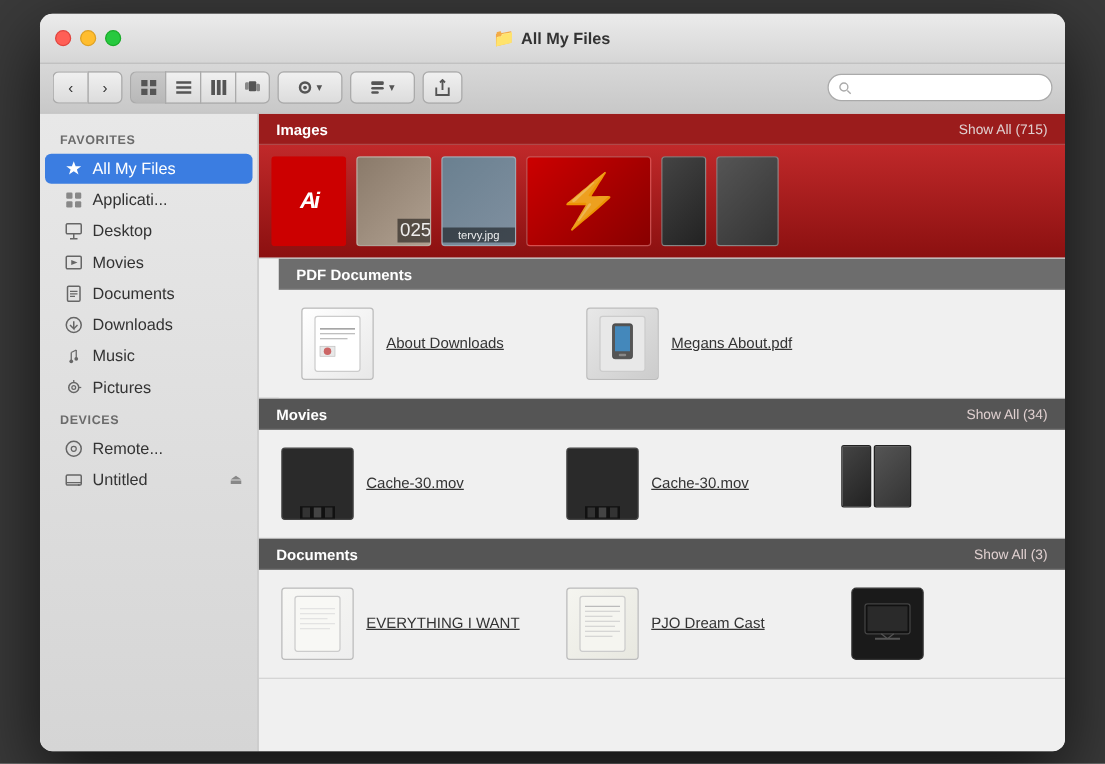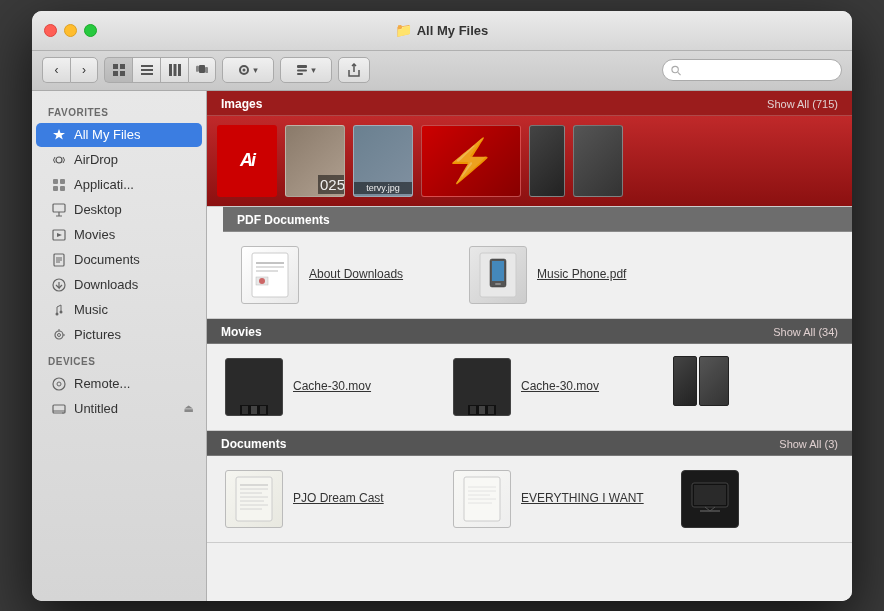--- a/index.html
+++ b/index.html
@@ -506,30 +506,20 @@
 
       <div class="sidebar-item active">
         <div class="si-icon">
           <svg width="14" height="14" viewBox="0 0 14 14">
               <path d="M7 1l1.5 4H13l-3.5 2.5 1.3 4L7 9l-3.8 2.5 1.3-4L1 5h4.5z" fill="white"></path>
             </svg>
         </div>
         <span>All My Files</span>
       </div>
 
-      <div class="sidebar-item">
-        <div class="si-icon">
-          <svg width="14" height="14" viewBox="0 0 14 14">
-              <circle cx="7" cy="7" r="3" fill="none" stroke="#555" stroke-width="1.2"></circle>
-              <path d="M3 10 Q0 7 3 4" fill="none" stroke="#555" stroke-width="1"></path>
-              <path d="M11 10 Q14 7 11 4" fill="none" stroke="#555" stroke-width="1"></path>
-            </svg>
-        </div>
-        <span>AirDrop</span>
-      </div>
 
       <div class="sidebar-item">
         <div class="si-icon">
           <svg width="14" height="14" viewBox="0 0 14 14">
               <rect x="1" y="1" width="5" height="5" rx="1" fill="#888"></rect>
               <rect x="8" y="1" width="5" height="5" rx="1" fill="#888"></rect>
               <rect x="1" y="8" width="5" height="5" rx="1" fill="#888"></rect>
               <rect x="8" y="8" width="5" height="5" rx="1" fill="#888"></rect>
             </svg>
         </div>
@@ -687,21 +677,21 @@
 
           <div class="file-item">
             <div class="file-thumb pdf-thumb-megans">
               <svg width="40" height="48" viewBox="0 0 40 48">
                 <rect x="2" y="2" width="36" height="44" rx="2" fill="#e8e8e8" stroke="#ccc" stroke-width="1"></rect>
                 <rect x="12" y="8" width="16" height="28" rx="2" fill="#555" stroke="#333" stroke-width="0.5"></rect>
                 <rect x="14" y="10" width="12" height="20" fill="#4488bb"></rect>
                 <rect x="17" y="32" width="6" height="2" rx="1" fill="#888"></rect>
               </svg>
             </div>
-            <span class="file-name">Music Phone.pdf</span>
+            <span class="file-name">Megans About.pdf</span>
           </div>
 
         </div>
       </div>
 
       <div class="movies-section">
         <div class="section-header movies-header">
           <span>Movies</span>
           <span class="show-all">Show All (34)</span>
         </div>
@@ -737,51 +727,51 @@
           </div>
         </div>
       </div>
 
       <div class="documents-section">
         <div class="section-header documents-header">
           <span>Documents</span>
           <span class="show-all">Show All (3)</span>
         </div>
         <div class="documents-items">
+
+          <div class="file-item">
+            <div class="file-thumb doc-thumb-everything">
+              <svg width="40" height="48" viewBox="0 0 40 48">
+                <rect x="2" y="2" width="36" height="44" rx="2" fill="#f8f8f5" stroke="#ccc" stroke-width="1"></rect>
+                <line x1="6" y1="12" x2="34" y2="12" stroke="#ddd" stroke-width="0.8"></line>
+                <line x1="6" y1="16" x2="34" y2="16" stroke="#ddd" stroke-width="0.8"></line>
+                <line x1="6" y1="20" x2="28" y2="20" stroke="#ddd" stroke-width="0.8"></line>
+                <line x1="6" y1="24" x2="34" y2="24" stroke="#ddd" stroke-width="0.8"></line>
+                <line x1="6" y1="28" x2="30" y2="28" stroke="#ddd" stroke-width="0.8"></line>
+              </svg>
+            </div>
+            <span class="file-name">EVERYTHING I WANT</span>
+          </div>
 
           <div class="file-item">
             <div class="file-thumb doc-thumb-pjo">
               <svg width="40" height="48" viewBox="0 0 40 48">
                 <rect x="2" y="2" width="36" height="44" rx="2" fill="#f5f5f0" stroke="#ccc" stroke-width="1"></rect>
                 <line x1="6" y1="10" x2="34" y2="10" stroke="#bbb" stroke-width="1"></line>
                 <line x1="6" y1="14" x2="34" y2="14" stroke="#ccc" stroke-width="0.8"></line>
                 <line x1="6" y1="18" x2="28" y2="18" stroke="#ccc" stroke-width="0.8"></line>
                 <line x1="6" y1="22" x2="34" y2="22" stroke="#ccc" stroke-width="0.8"></line>
                 <line x1="6" y1="26" x2="30" y2="26" stroke="#ccc" stroke-width="0.8"></line>
                 <line x1="6" y1="30" x2="34" y2="30" stroke="#ccc" stroke-width="0.8"></line>
                 <line x1="6" y1="34" x2="28" y2="34" stroke="#ccc" stroke-width="0.8"></line>
               </svg>
             </div>
             <span class="file-name">PJO Dream Cast</span>
           </div>
 
-          <div class="file-item">
-            <div class="file-thumb doc-thumb-everything">
-              <svg width="40" height="48" viewBox="0 0 40 48">
-                <rect x="2" y="2" width="36" height="44" rx="2" fill="#f8f8f5" stroke="#ccc" stroke-width="1"></rect>
-                <line x1="6" y1="12" x2="34" y2="12" stroke="#ddd" stroke-width="0.8"></line>
-                <line x1="6" y1="16" x2="34" y2="16" stroke="#ddd" stroke-width="0.8"></line>
-                <line x1="6" y1="20" x2="28" y2="20" stroke="#ddd" stroke-width="0.8"></line>
-                <line x1="6" y1="24" x2="34" y2="24" stroke="#ddd" stroke-width="0.8"></line>
-                <line x1="6" y1="28" x2="30" y2="28" stroke="#ddd" stroke-width="0.8"></line>
-              </svg>
-            </div>
-            <span class="file-name">EVERYTHING I WANT</span>
-          </div>
-
           <div class="file-item" style="width:80px;">
             <div class="file-thumb" style="width:58px;height:58px;background:#1a1a1a;border-radius:4px;border:1px solid #333;display:flex;align-items:center;justify-content:center;">
               <svg width="40" height="36" viewBox="0 0 40 36">
                 <rect x="2" y="2" width="36" height="24" rx="2" fill="#111" stroke="#444" stroke-width="1"></rect>
                 <rect x="4" y="4" width="32" height="20" fill="#2a2a2a"></rect>
                 <line x1="15" y1="26" x2="20" y2="30" stroke="#555" stroke-width="1"></line>
                 <line x1="25" y1="26" x2="20" y2="30" stroke="#555" stroke-width="1"></line>
                 <line x1="10" y1="30" x2="30" y2="30" stroke="#555" stroke-width="1.5"></line>
               </svg>
             </div>

